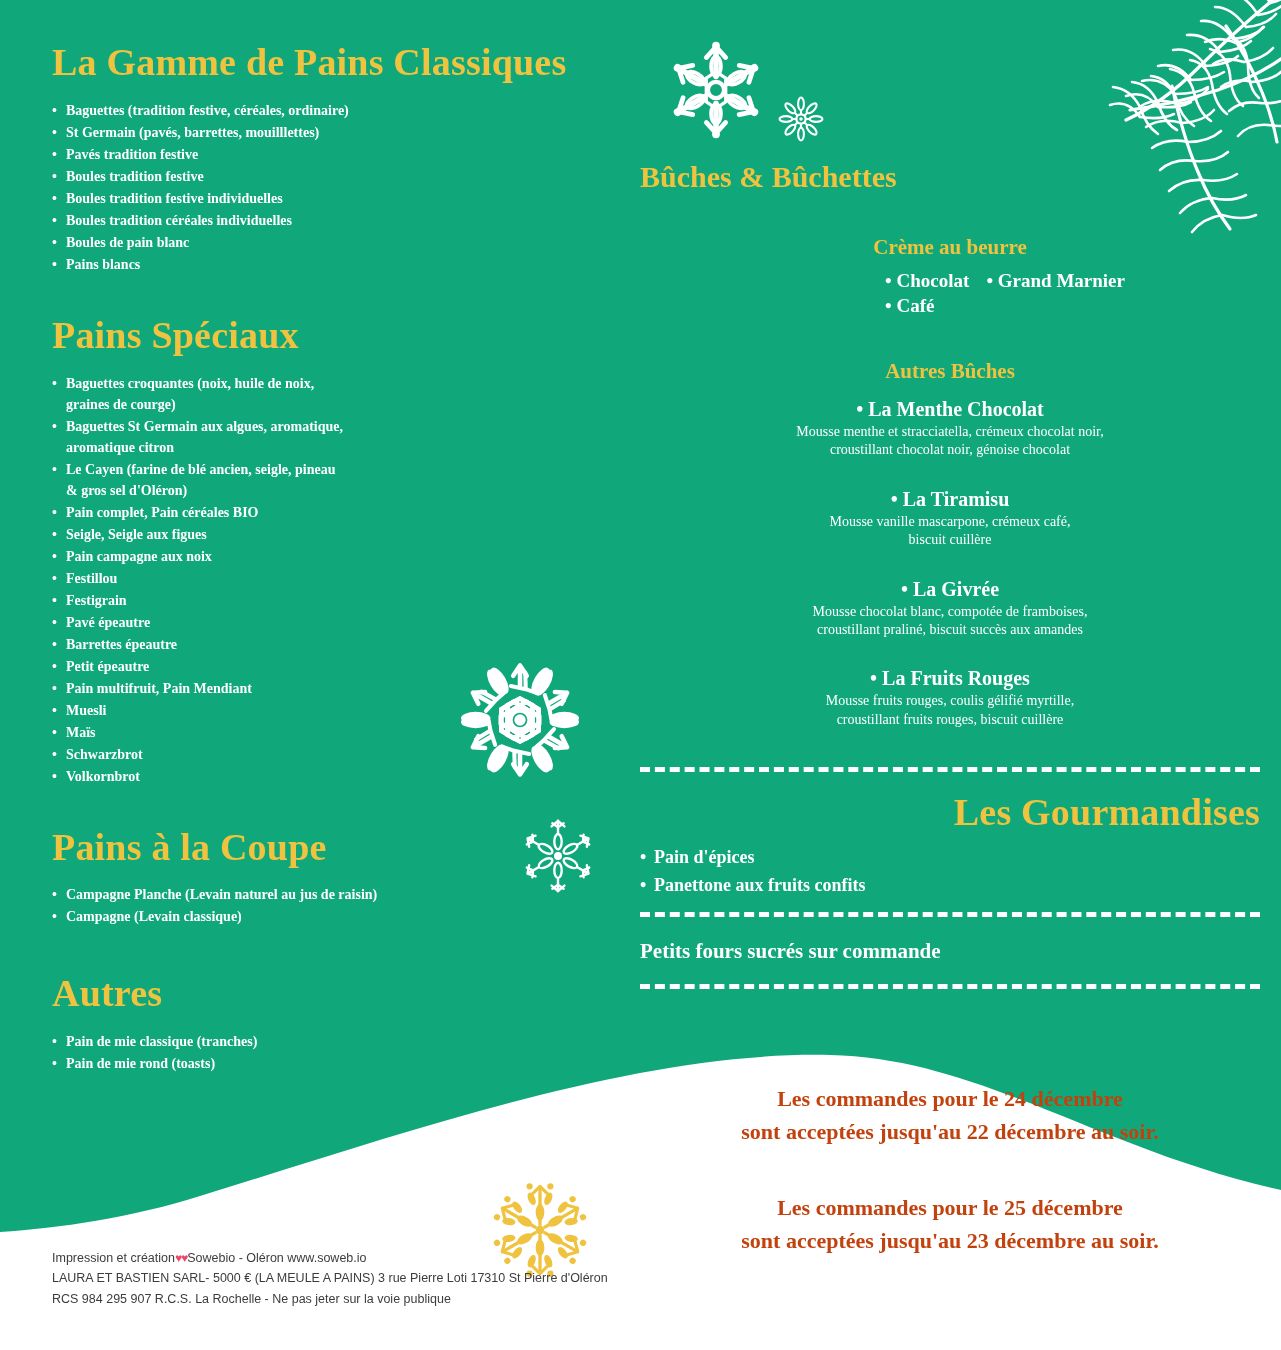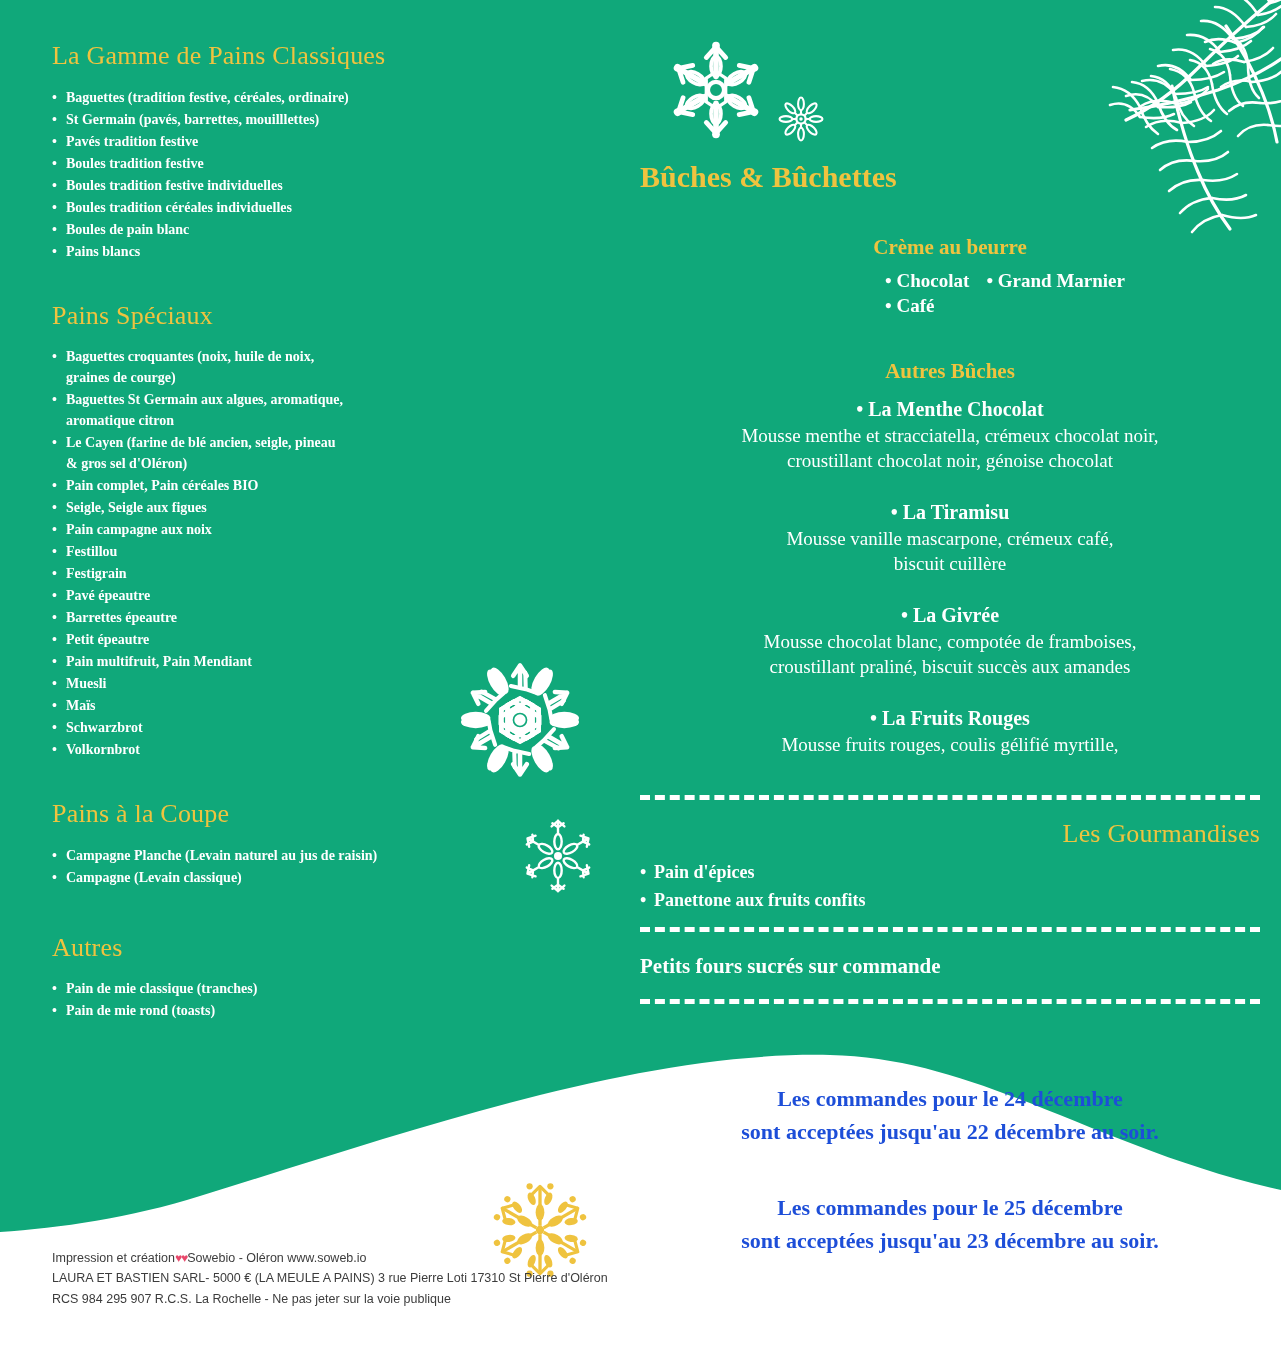--- a/index.html
+++ b/index.html
@@ -48,22 +48,22 @@
   
   .col {
     position: absolute;
     z-index: 2;
   }
   .col-left  { left: 52px;  top: 42px;  width: 560px; }
   .col-right { left: 640px; top: 160px; width: 620px; }
 
   h2.section-title {
     color: #EFC33F;
-    font-size: 26px;
-    font-weight: normal;
+    font-size: 38px;
+    font-weight: bold;
     margin: 0 0 16px 0;
     letter-spacing: 0.2px;
     line-height: 1.1;
   }
   .section { margin-bottom: 40px; }
   .section:last-child { margin-bottom: 0; }
 
   ul.bullets {
     list-style: none;
     margin: 0;
@@ -128,21 +128,21 @@
   }
   .buche:last-child { margin-bottom: 0; }
   .buche-name {
     font-size: 20px;
     font-weight: bold;
     line-height: 1.3;
     margin-bottom: 1px;
   }
   .buche-name::before { content: "\2022\00a0"; }
   .buche-desc {
-    font-size: 19px;
+    font-size: 14px;
     line-height: 1.32;
   }
 
   .autres-buches-block { margin-bottom: 0; }
 
   .dashed-rule {
     height: 0;
     border-top: 5px dashed #ffffff;
     margin: 0;
   }
@@ -160,21 +160,21 @@
   }
 
   
   .deadlines {
     position: absolute;
     z-index: 3;
     left: 640px;
     top: 1082px;
     width: 620px;
     text-align: center;
-    color: #1d4ed8;
+    color: #c2410c;
   }
   .deadline {
     font-size: 22px;
     font-weight: bold;
     line-height: 1.52;
     margin-bottom: 42px;
   }
   .deadline:last-child { margin-bottom: 0; }
 
   
@@ -476,20 +476,21 @@
 
       <div class="buche">
         <div class="buche-name">La Givrée</div>
         <div class="buche-desc">Mousse chocolat blanc, compotée de framboises,</div>
         <div class="buche-desc">croustillant praliné, biscuit succès aux amandes</div>
       </div>
 
       <div class="buche">
         <div class="buche-name">La Fruits Rouges</div>
         <div class="buche-desc">Mousse fruits rouges, coulis gélifié myrtille,</div>
+        <div class="buche-desc">croustillant fruits rouges, biscuit cuillère</div>
       </div>
     </div>
 
     <div class="dashed-rule" style="margin-top:38px;"></div>
 
     <div class="gourm-block">
       <h2 class="section-title">Les Gourmandises</h2>
       <ul class="bullets">
         <li>Pain d'épices</li>
         <li>Panettone aux fruits confits</li>

